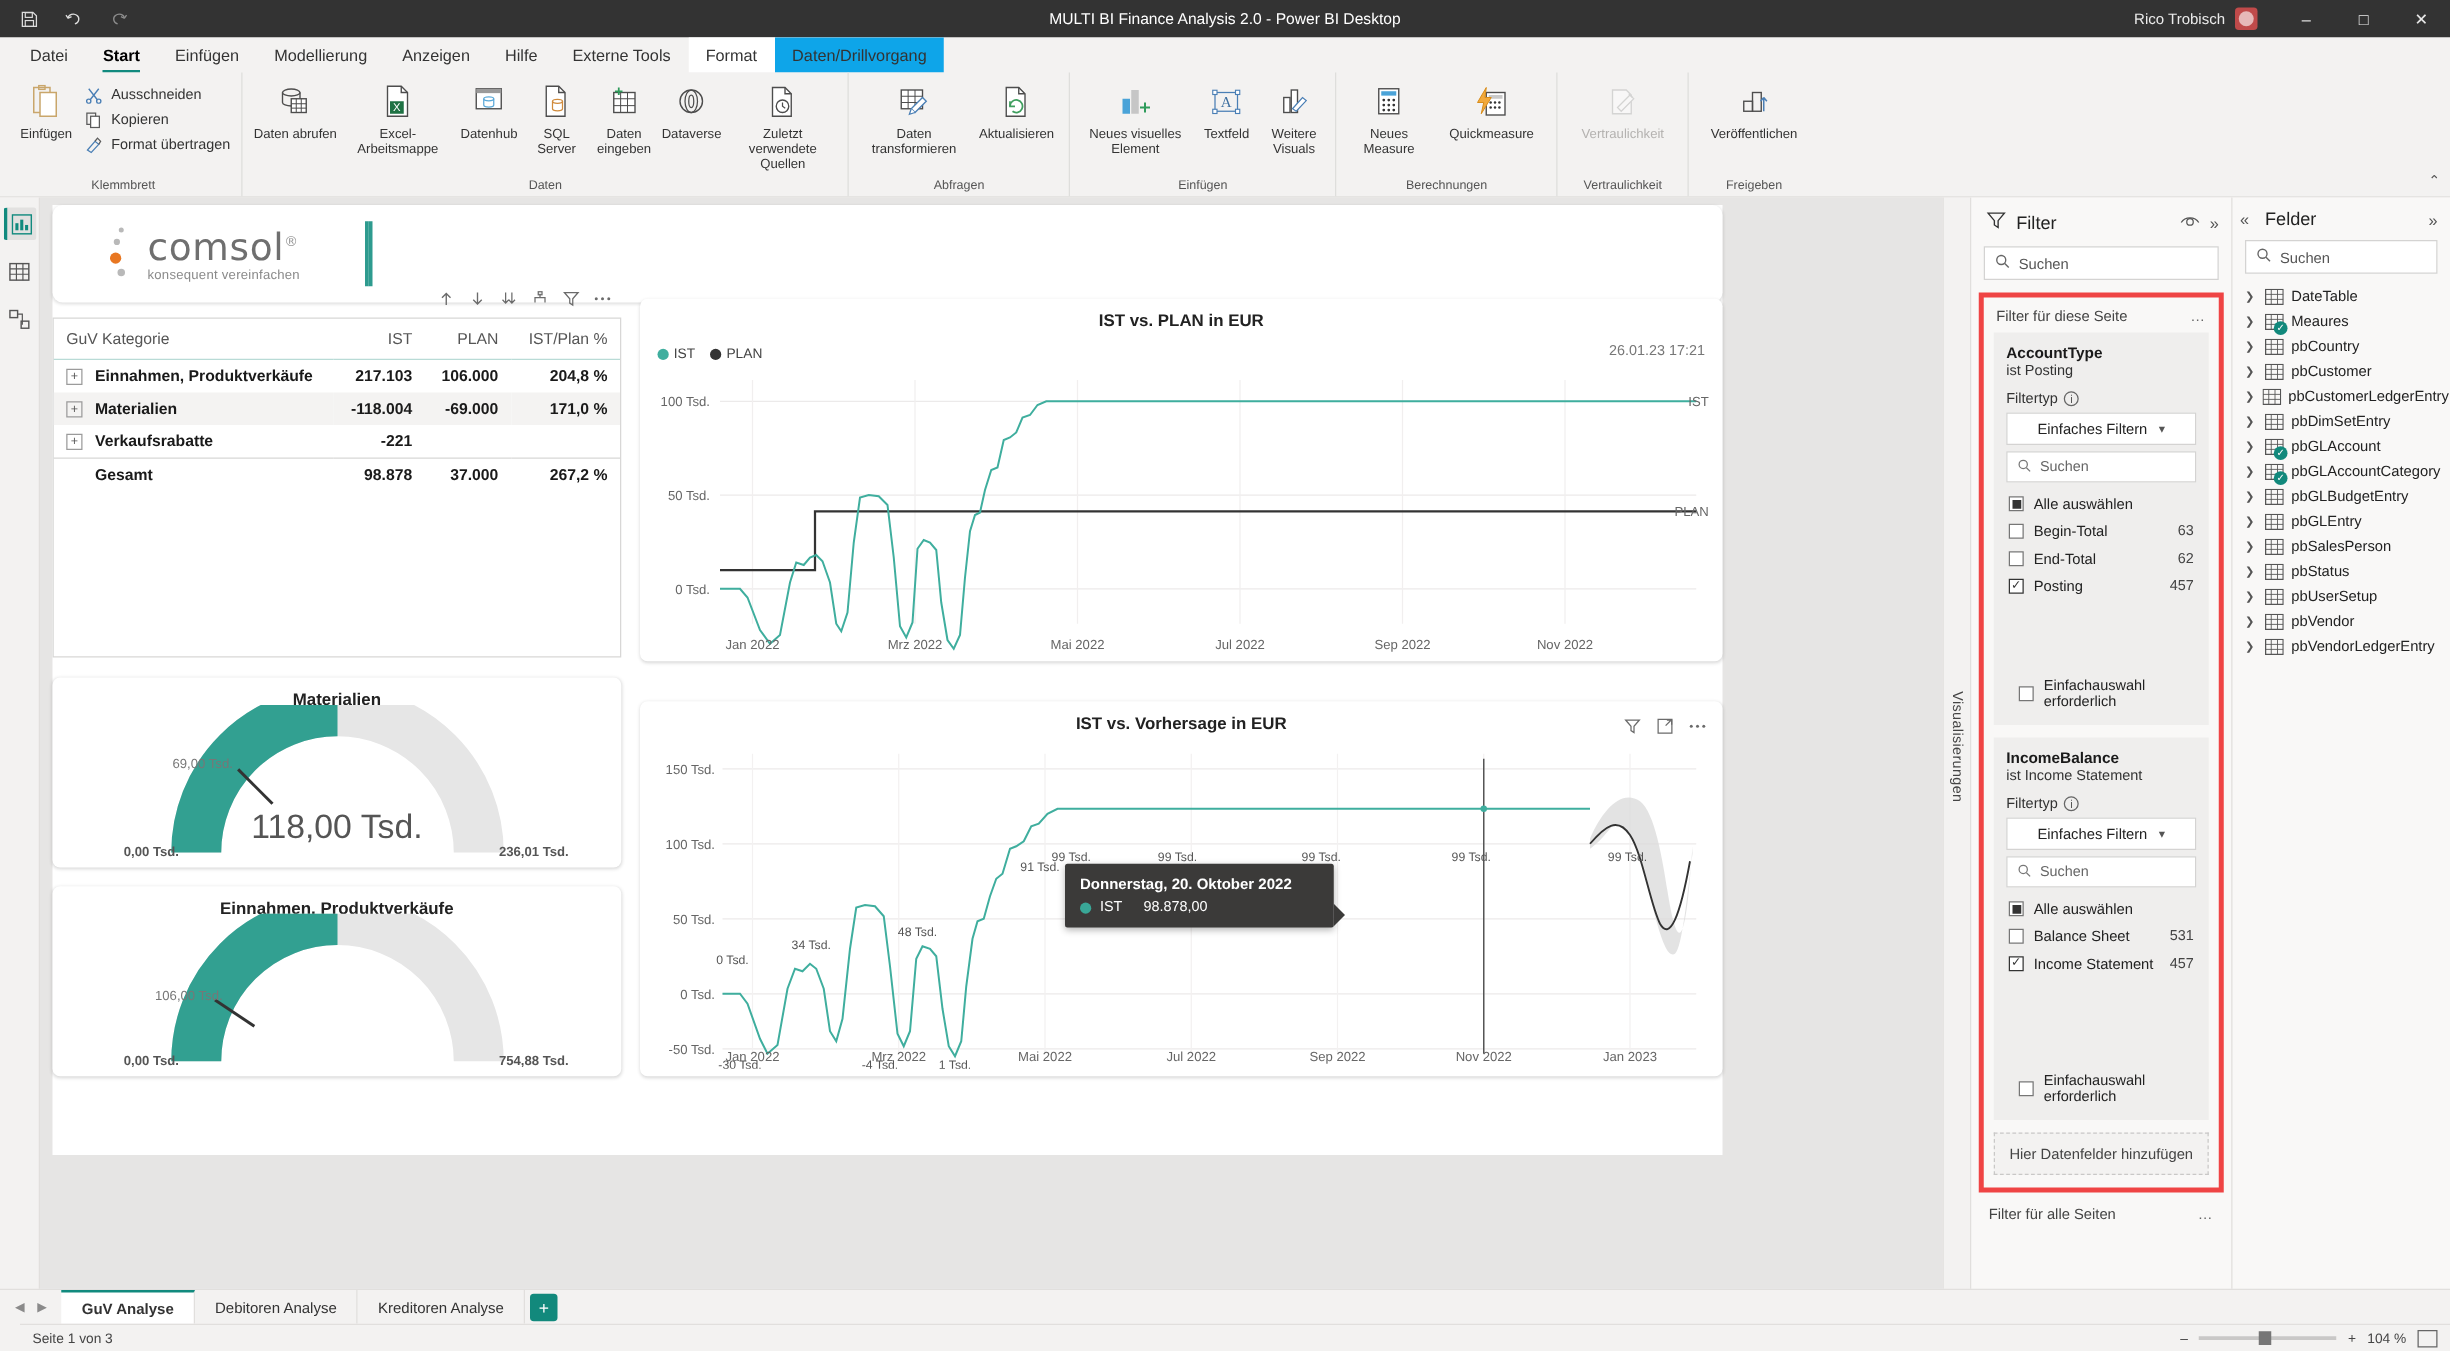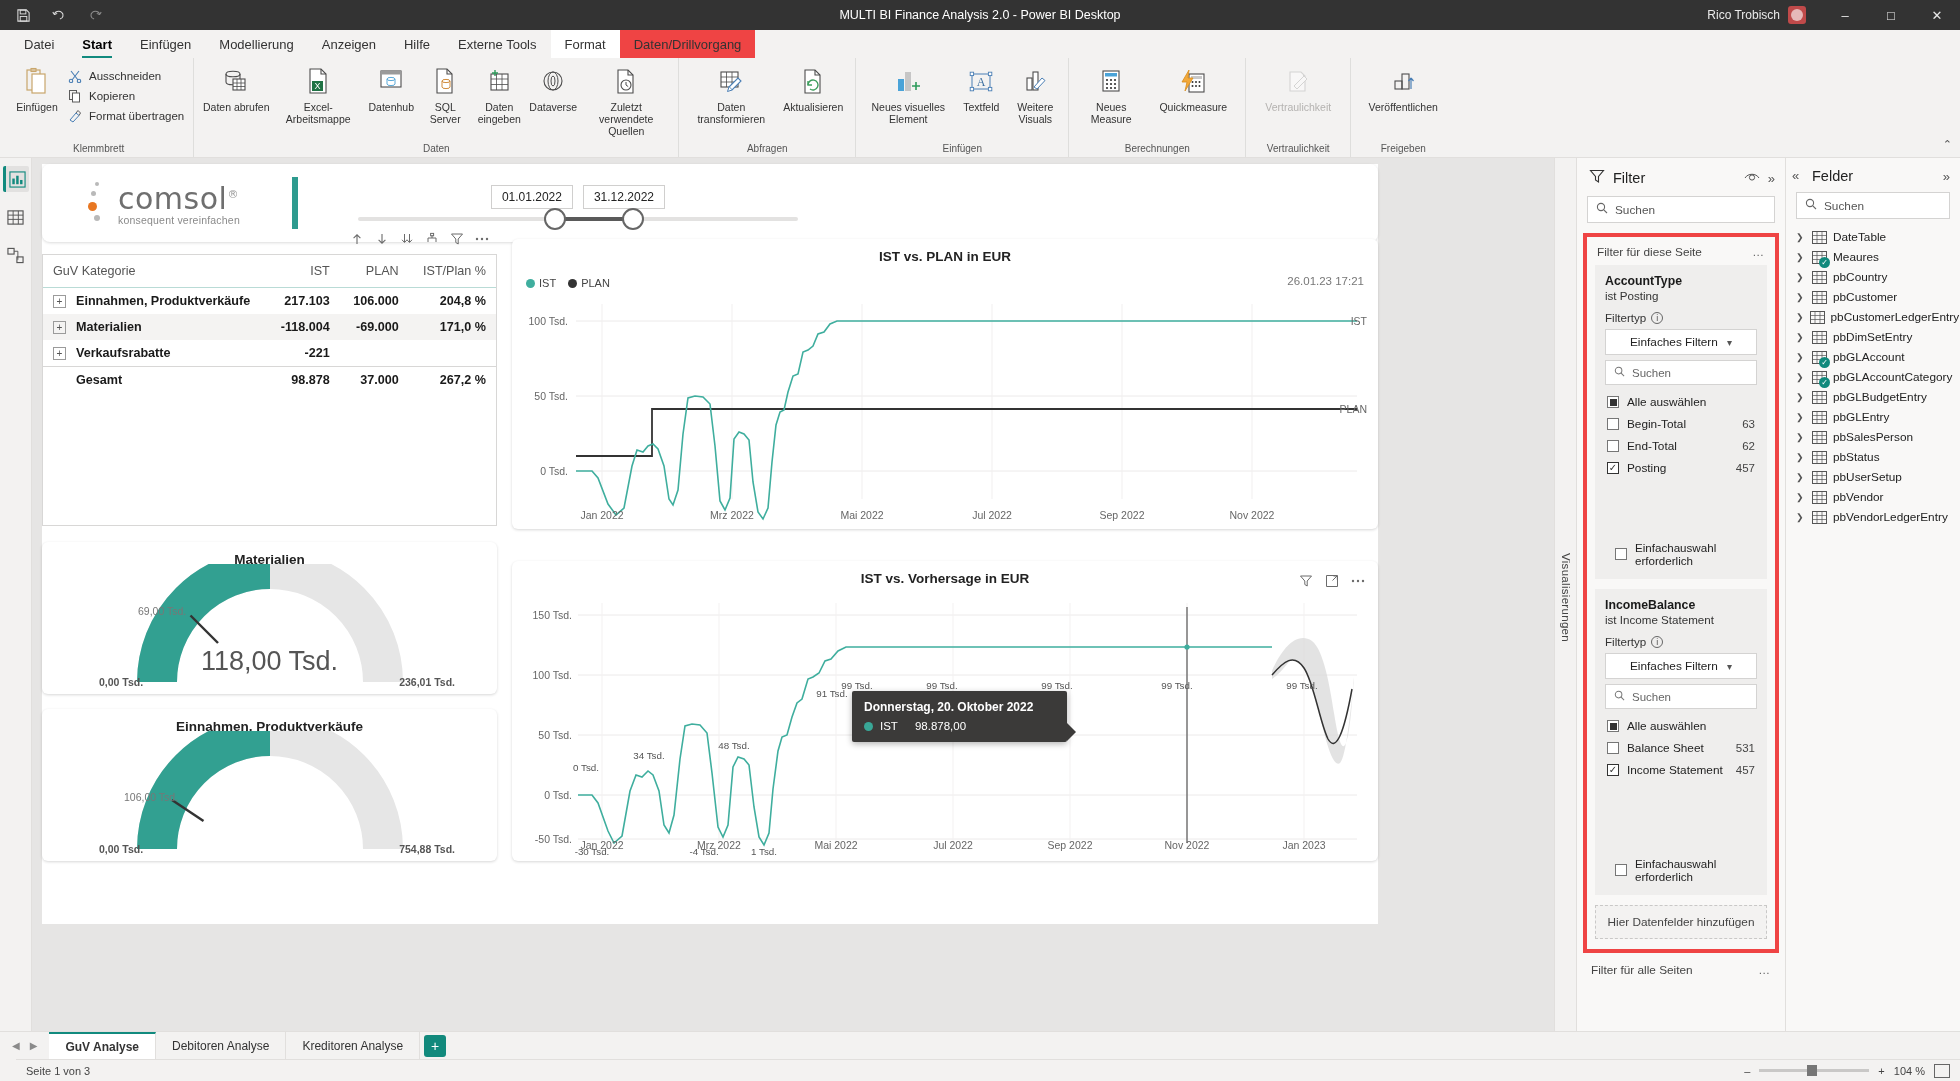--- a/index.html
+++ b/index.html
@@ -38,21 +38,21 @@
   }
   .mtab {
     padding: 0 14px; display: flex; align-items: center; color: #333;
     cursor: pointer; position: relative; white-space: nowrap;
   }
   .mtab.active { font-weight: bold; color: #000; }
   .mtab.active::after {
     content: ""; position: absolute; bottom: 0; left: 14px; right: 14px;
     height: 2.5px; background: #118a7e;
   }
-  .mtab.ctx { background: #ef4444; }
+  .mtab.ctx { background: #0ea5e9; }
   .mtab.ctx.sel { background: #ffffff; font-weight: normal; }
 
   
   .ribbon {
     height: 100px; background: #f3f2f1; border-bottom: 1px solid #e1dfdd;
     display: flex; align-items: stretch; position: relative; padding-left: 4px;
   }
   .rgroup { display: flex; flex-direction: column; position: relative; padding: 0 6px; }
   .rgroup + .rgroup { border-left: 1px solid #dededc; }
   .rgroup-body { display: flex; align-items: flex-start; flex: 1; padding-top: 5px; }
@@ -614,31 +614,20 @@
           <div class="ld" style="left:6px;top:35px;width:6px;height:6px;background:#b9b9b9;"></div>
         </div>
         <div class="logo-txt">
           <div class="logo-main"><span>comsol</span><sup>®</sup></div>
           <div class="logo-sub">konsequent vereinfachen</div>
         </div>
       </div>
       <div class="vsep" style="margin-left:52px;"></div>
       <div class="vsep"></div>
 
-      <div class="slicer">
-        <div class="slicer-dates">
-          <div class="sl-date">01.01.2022</div>
-          <div class="sl-date">31.12.2022</div>
-        </div>
-        <div class="sl-track">
-          <div class="sl-fill" style="left:197px;width:78px;"></div>
-          <div class="sl-handle" style="left:186px;"></div>
-          <div class="sl-handle" style="left:264px;"></div>
-        </div>
-      </div>
       <div style="flex:1"></div>
     </div>
 
     <div class="matrix">
       <div class="mx-toolbar">
         <span class="mxt">
             <svg width="14" height="14" viewBox="0 0 14 14">
               <path d="M7 12 V3 M3.6 6.2 L7 2.8 L10.4 6.2" stroke="#6b6b6b" stroke-width="1.1" fill="none"></path>
             </svg>
           </span>

